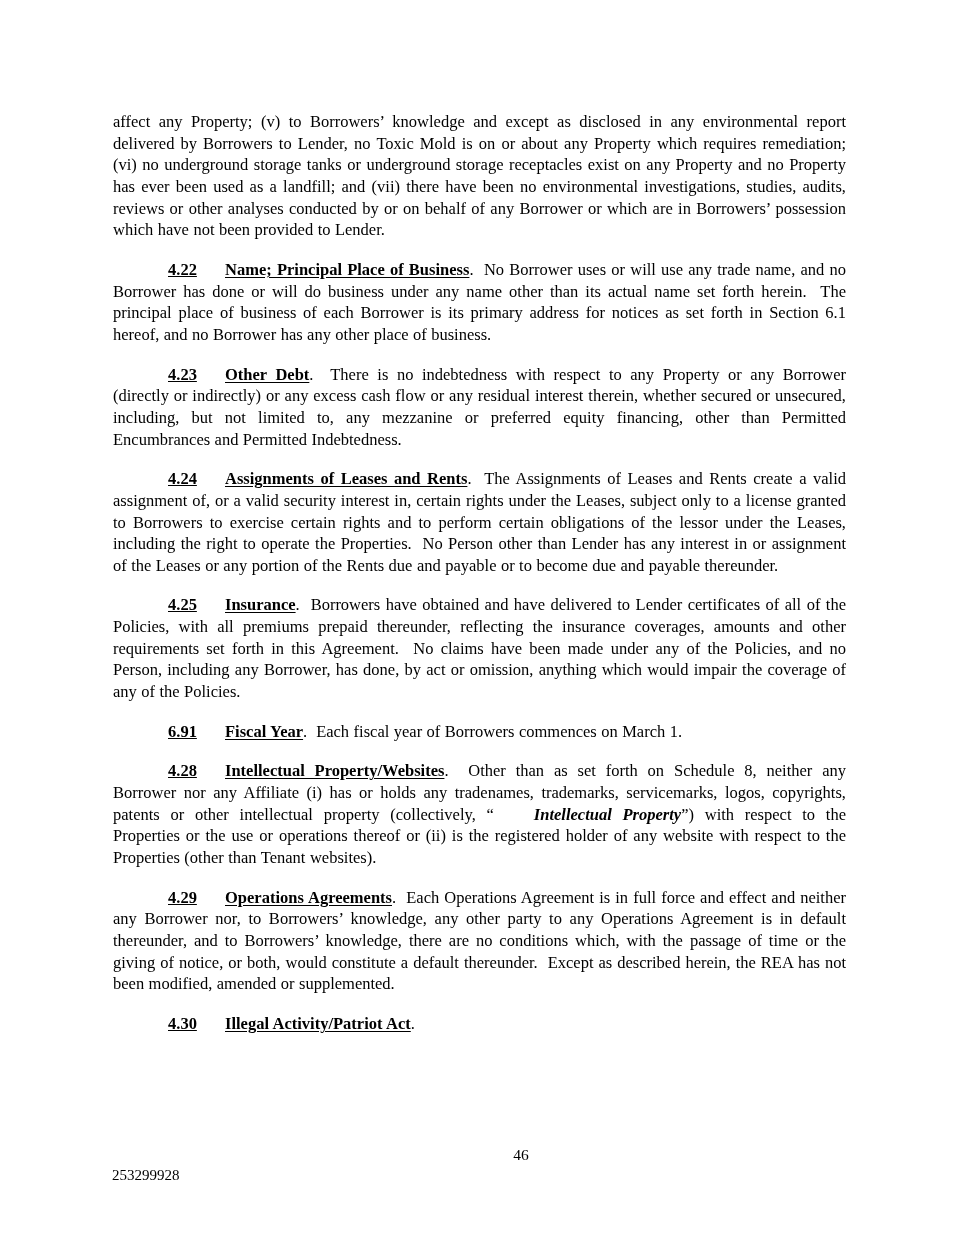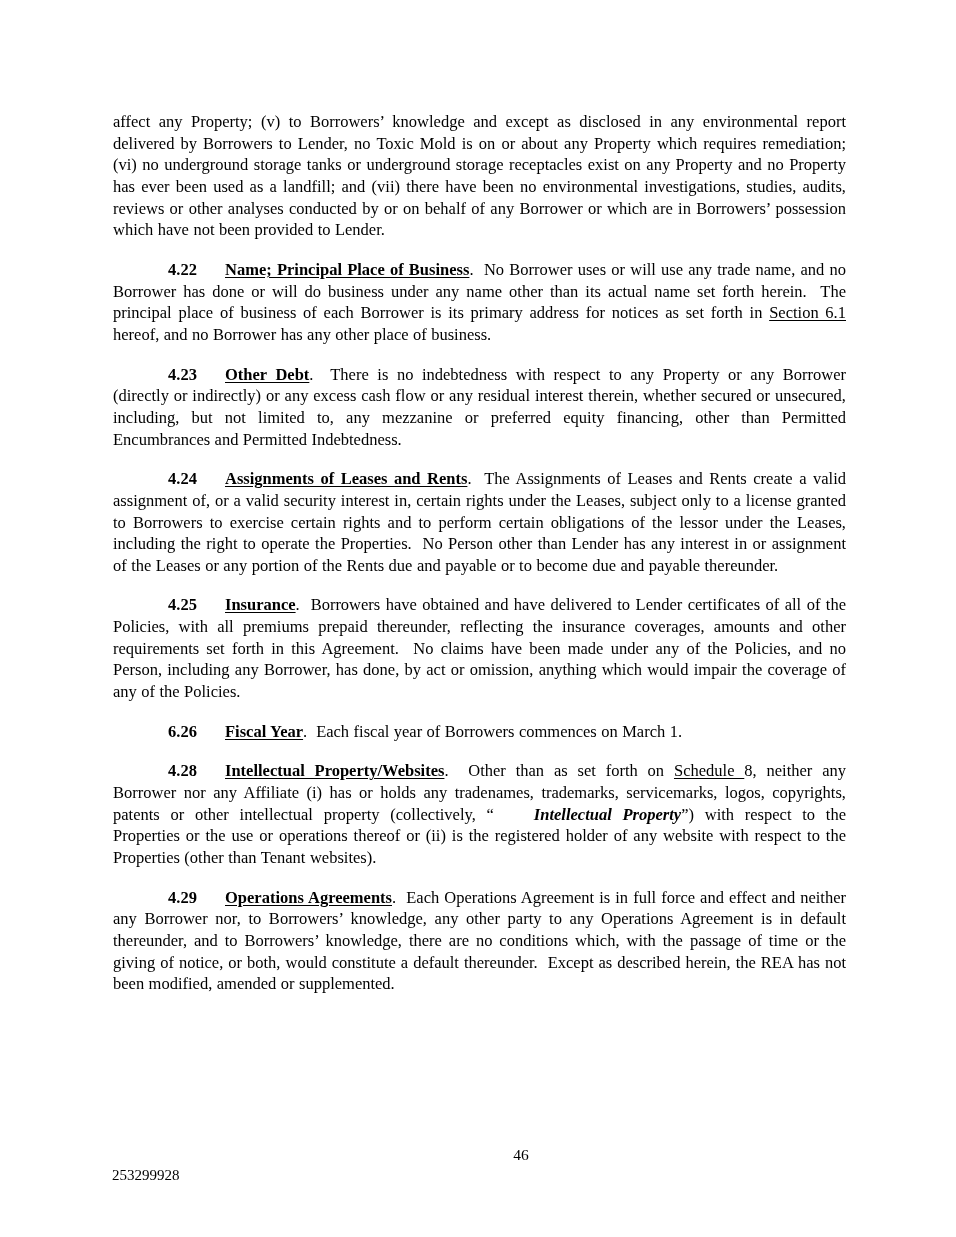--- a/index.html
+++ b/index.html
@@ -22,29 +22,29 @@
     line-height:21.65px;
     text-align:justify;
     word-spacing:0.02em;
   }
   p.sec{ text-indent:55px; }
   .num{
     display:inline-block;
     width:57px;
     font-weight:bold;
     text-indent:0;
+    text-decoration:underline;
   }
   .title{
     font-weight:bold;
     text-decoration:underline;
     text-underline-offset:2px;
     margin-top:24px;
   }
   .uline{
-    text-decoration:underline;
     text-underline-offset:2px;
   }
   .term{ font-weight:bold; font-style:italic;margin-left:40px; }
   .pagenum{
     position:absolute;
     top:1146px;left:0;width:956px;
     text-align:center;
     font-size:15.5px;
     margin-left:43px;
   }
@@ -64,24 +64,25 @@
 
     <p class="para sec"><span class="num">4.22</span><span class="title">Name; Principal Place of Business</span><span>.&nbsp; </span><span>No Borrower uses or will use any trade name, and no Borrower has done or will do business under any name other than its actual name set forth herein.&nbsp; The principal place of business of each Borrower is its primary address for notices as set forth in </span><span class="uline">Section 6.1</span><span> hereof, and no Borrower has any other place of business.</span></p>
 
     <p class="para sec"><span class="num">4.23</span><span class="title">Other Debt</span><span>.&nbsp; </span><span>There is no indebtedness with respect to any Property or any Borrower (directly or indirectly) or any excess cash flow or any residual interest therein, whether secured or unsecured, including, but not limited to, any mezzanine or preferred equity financing, other than Permitted Encumbrances and Permitted Indebtedness.</span></p>
 
     <p class="para sec"><span class="num">4.24</span><span class="title">Assignments of Leases and Rents</span><span>.&nbsp; </span><span>The Assignments of Leases and Rents create a valid assignment of, or a valid security interest in, certain rights under the Leases, subject only to a license granted to Borrowers to exercise certain rights and to perform certain obligations of the lessor under the Leases, including the right to operate the Properties.&nbsp; No Person other than Lender has any interest in or assignment of the Leases or any portion of the Rents due and payable or to become due and payable thereunder.</span></p>
 
     <p class="para sec"><span class="num">4.25</span><span class="title">Insurance</span><span>.&nbsp; </span><span>Borrowers have obtained and have delivered to Lender certificates of all of the Policies, with all premiums prepaid thereunder, reflecting the insurance coverages, amounts and other requirements set forth in this Agreement.&nbsp; No claims have been made under any of the Policies, and no Person, including any Borrower, has done, by act or omission, anything which would impair the coverage of any of the Policies.</span></p>
 
 
-    <p class="para sec"><span class="num">6.26</span><span class="title">Fiscal Year</span><span>.&nbsp; </span><span>Each fiscal year of Borrowers commences on March 1.</span></p>
+    <p class="para sec"><span class="num">6.91</span><span class="title">Fiscal Year</span><span>.&nbsp; </span><span>Each fiscal year of Borrowers commences on March 1.</span></p>
 
     <p class="para sec"><span class="num">4.28</span><span class="title">Intellectual Property/Websites</span><span>.&nbsp; </span><span>Other than as set forth on </span><span class="uline">Schedule </span><span>8, neither any Borrower nor any Affiliate (i) has or holds any tradenames, trademarks, servicemarks, logos, copyrights, patents or other intellectual property (collectively, “</span><span class="term">Intellectual Property</span><span>”) with respect to the Properties or the use or operations thereof or (ii) is the registered holder of any website with respect to the Properties (other than Tenant websites).</span></p>
 
     <p class="para sec"><span class="num">4.29</span><span class="title">Operations Agreements</span><span>.&nbsp; </span><span>Each Operations Agreement is in full force and effect and neither any Borrower nor, to Borrowers’ knowledge, any other party to any Operations Agreement is in default thereunder, and to Borrowers’ knowledge, there are no conditions which, with the passage of time or the giving of notice, or both, would constitute a default thereunder.&nbsp; Except as described herein, the REA has not been modified, amended or supplemented.</span></p>
 
+    <p class="para sec"><span class="num">4.30</span><span class="title">Illegal Activity/Patriot Act</span><span>.</span></p>
 
   </main>
 
   <div class="pagenum">46</div>
   <div class="docnum">253299928</div>
 </div>
 
 </body></html>

